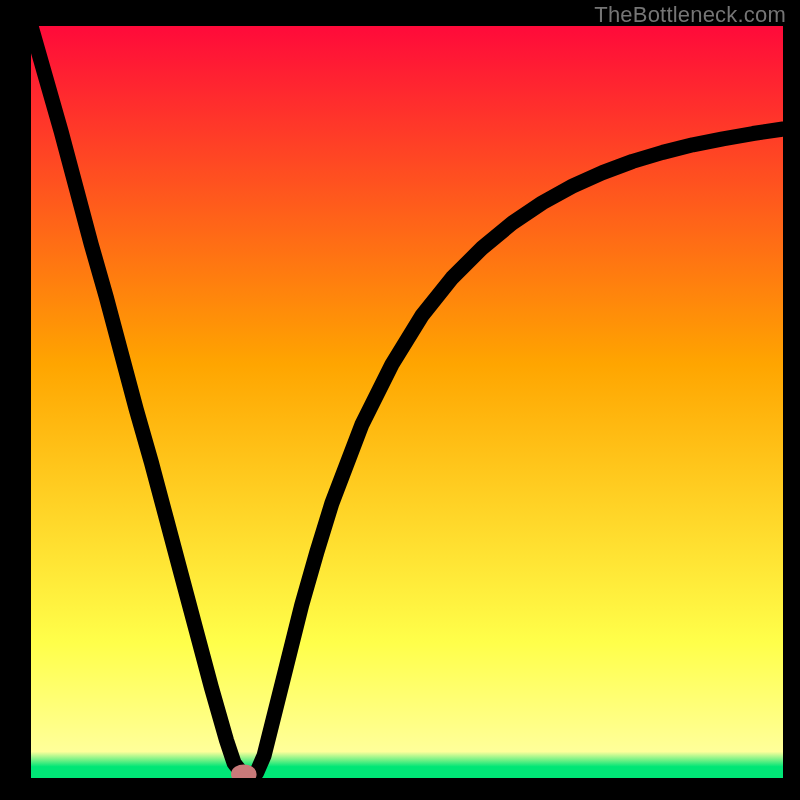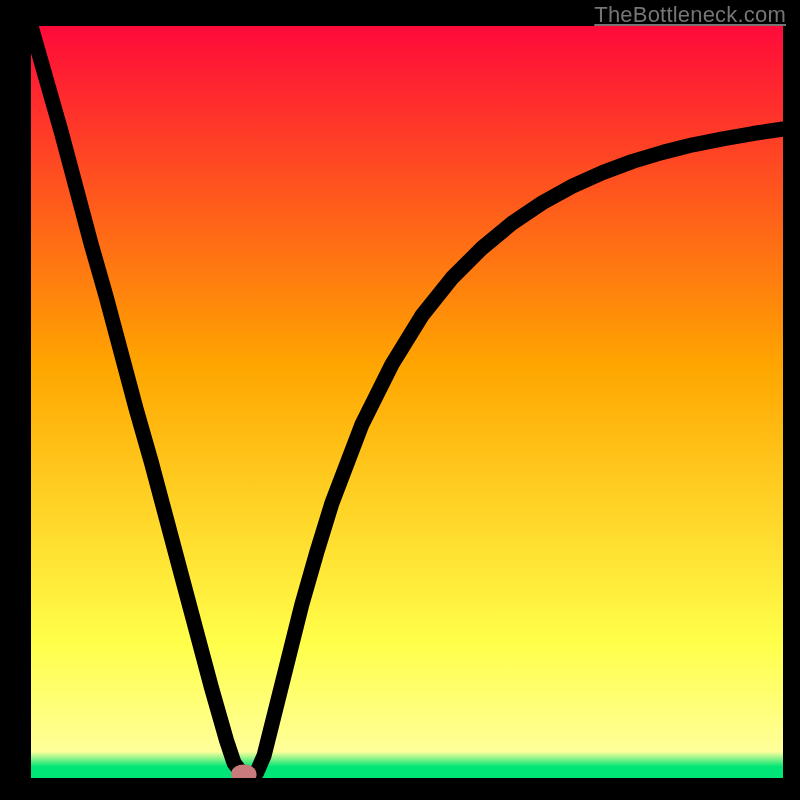--- a/index.html
+++ b/index.html
@@ -18,21 +18,20 @@
   }
   .watermark {
     position: absolute;
     top: 2px;
     right: 14px;
     font-family: Arial, Helvetica, sans-serif;
     font-size: 22px;
     color: #757575;
     font-weight: 500;
     letter-spacing: 0.2px;
-    text-decoration: underline;
   }
   svg.plot {
     position: absolute;
     left: 31px;
     top: 26px;
     width: 752px;
     height: 752px;
     display: block;
   }
   .curve {

